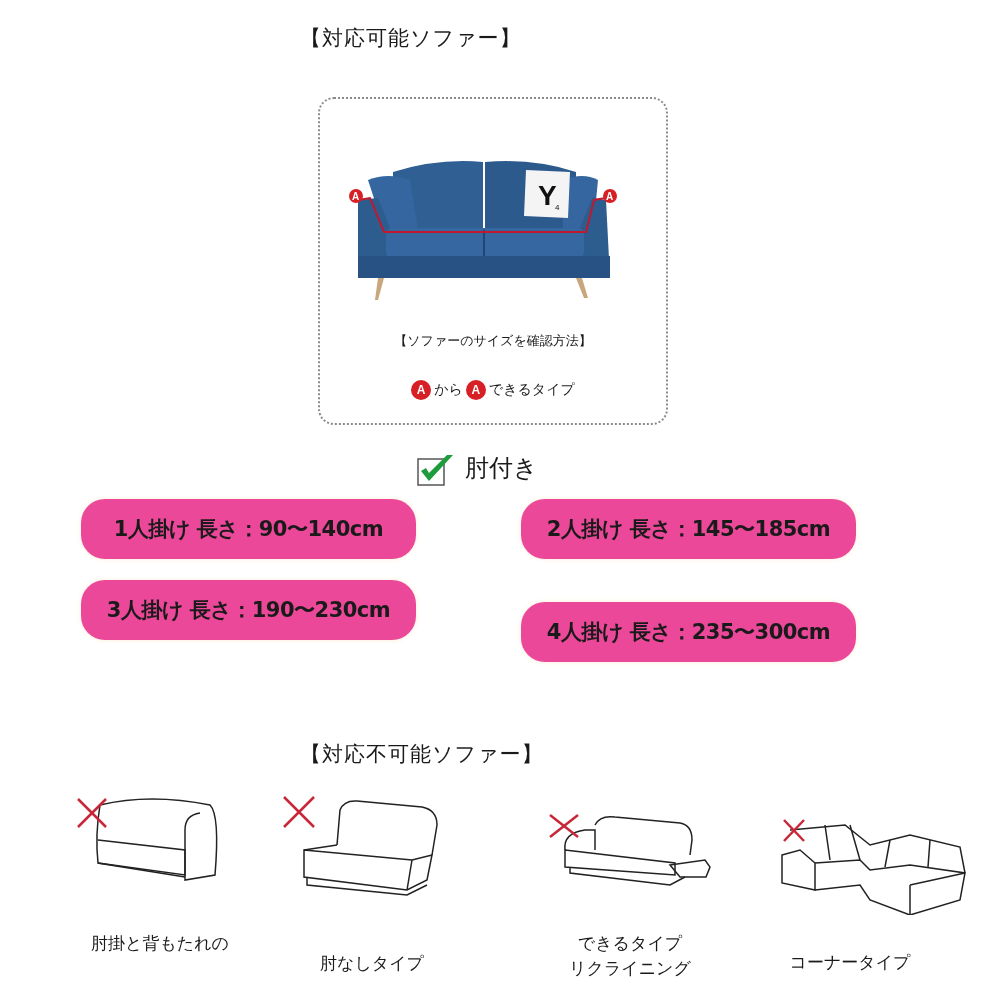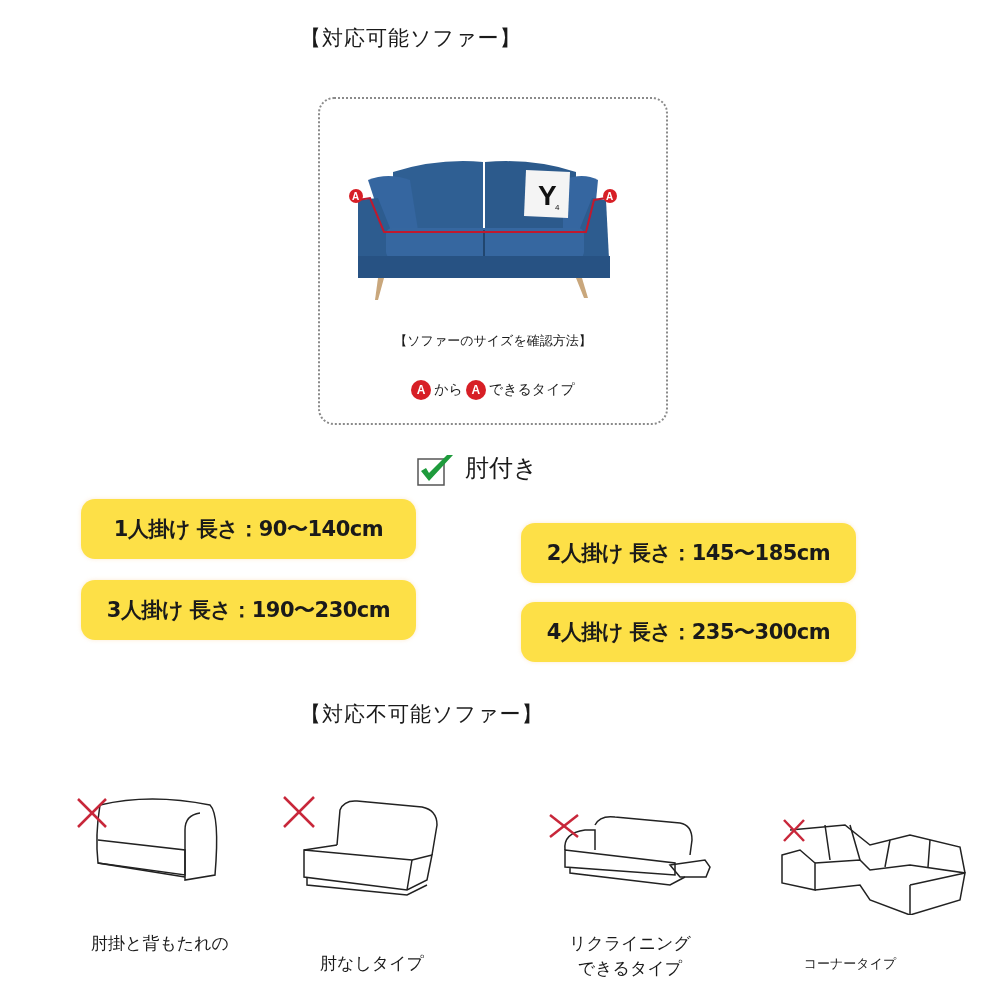--- a/index.html
+++ b/index.html
@@ -13,29 +13,29 @@
   #sofa { left: 348px; top: 150px; width: 275px; height: 155px; }
   #measure-title { left: 318px; top: 332px; width: 350px; font-size: 13px; text-align: center; }
   #measure-desc { left: 318px; top: 380px; width: 350px; font-size: 14px; text-align: center;
                   display: flex; justify-content: center; align-items: center; gap: 3px; }
   .badge-a { display: inline-flex; width: 20px; height: 20px; border-radius: 50%;
              background: #d71f26; color: #fff; font-weight: bold; font-size: 12px;
              align-items: center; justify-content: center; font-family: "Liberation Sans", sans-serif; }
   #armrest { left: 417px; top: 452px; display: flex; align-items: center; gap: 14px; }
   #check-box { width: 34px; height: 30px; position: relative; }
   #armrest-label { font-size: 24px; }
-  .pill { position: absolute; width: 335px; height: 60px; background: #fde047;
-          border-radius: 14px; display: flex; align-items: center; justify-content: center;
+  .pill { position: absolute; width: 335px; height: 60px; background: #ec4899;
+          border-radius: 24px; display: flex; align-items: center; justify-content: center;
           font-size: 21px; font-weight: bold; font-family: "DejaVu Sans", sans-serif;
           letter-spacing: -0.5px; box-shadow: 0 0 4px rgba(250,220,180,0.6); }
   #pill-1 { left: 81px; top: 499px; }
-  #pill-2 { left: 521px; top: 499px; margin-top: 24px; }
+  #pill-2 { left: 521px; top: 499px; }
   #pill-3 { left: 81px; top: 580px; }
   #pill-4 { left: 521px; top: 586px; margin-top: 16px; }
-  #title-bottom { left: 300px; top: 700px; width: 320px; }
+  #title-bottom { left: 300px; top: 740px; width: 320px; }
   .ng { position: absolute; width: 220px; }
   .ng svg { display: block; }
   .ng-label { font-size: 17px; text-align: center; line-height: 25px; white-space: nowrap; margin-top: 36px; }
   #ng-1 { left: 60px; top: 785px; }
   #ng-2 { left: 272px; top: 785px; }
   #ng-3 { left: 530px; top: 795px; }
   #ng-4 { left: 770px; top: 805px; }
 </style>
 </head>
 <body>
@@ -127,28 +127,28 @@
 <div class="ng" id="ng-3">
   <svg width="200" height="100" viewBox="0 0 200 100">
     <path d="M65 30 Q70 20 85 22 L150 28 Q162 30 162 45 L160 60" fill="none" stroke="#222" stroke-width="1.5"></path>
     <path d="M35 55 Q33 38 55 35 L65 35 L65 55" fill="none" stroke="#222" stroke-width="1.5"></path>
     <path d="M35 55 L145 68 L145 80 L35 72 Z M40 72 L40 78 L140 90 L155 82" fill="none" stroke="#222" stroke-width="1.5"></path>
     <path d="M140 70 L175 65 L180 72 L176 82 L150 82 Z" fill="none" stroke="#222" stroke-width="1.5"></path>
     <line x1="20" y1="20" x2="48" y2="42" stroke="#c8273a" stroke-width="2.5"></line>
     <line x1="48" y1="20" x2="20" y2="42" stroke="#c8273a" stroke-width="2.5"></line>
   </svg>
   <div class="ng-label" style="width:200px;">
+    <div>できるタイプ</div>
     <div>リクライニング</div>
-    <div>できるタイプ</div>
   </div>
 </div>
 
 <div class="ng" id="ng-4">
   <svg width="210" height="110" viewBox="0 0 210 110">
     <path d="M20 25 L75 20 L100 40 L140 30 L190 42 L195 68" fill="none" stroke="#222" stroke-width="1.5"></path>
     <path d="M12 50 L30 45 L45 58 L45 85 L12 78 Z" fill="none" stroke="#222" stroke-width="1.5"></path>
     <path d="M45 58 L90 55 L100 65 L140 60 L195 68 L190 95 L140 110 L100 95 L90 80 L45 85" fill="none" stroke="#222" stroke-width="1.5"></path>
     <path d="M140 80 L195 68 M140 80 L140 110 M55 20 L60 55 M80 20 L90 55 M120 35 L115 62 M160 35 L158 62" fill="none" stroke="#222" stroke-width="1.5"></path>
     <line x1="14" y1="15" x2="34" y2="36" stroke="#c8273a" stroke-width="2.5"></line>
     <line x1="34" y1="15" x2="14" y2="36" stroke="#c8273a" stroke-width="2.5"></line>
   </svg>
-  <div class="ng-label" style="width:160px;font-size:13px;">コーナータイプ</div>
+  <div class="ng-label" style="width:160px;font-size:17px;font-family:Liberation Mono, monospace;">コーナータイプ</div>
 </div>
 
 </body></html>

